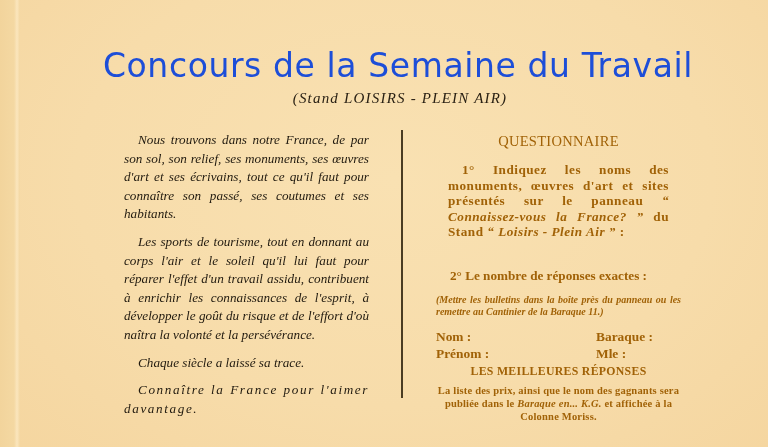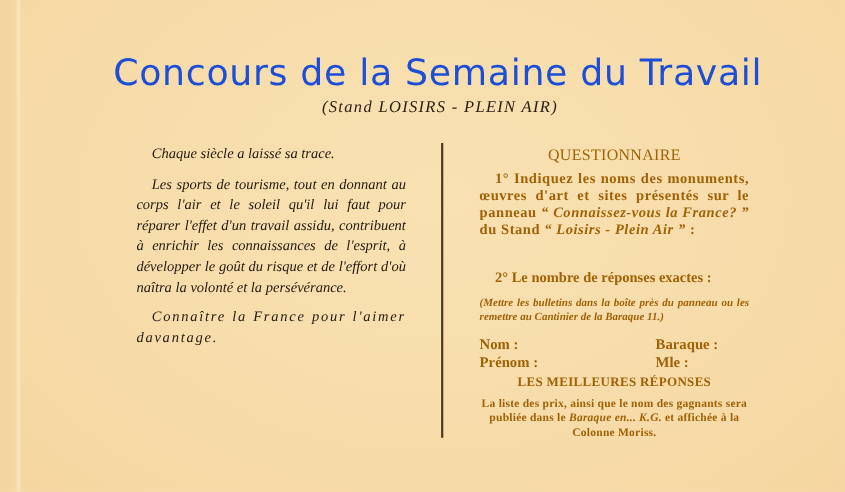--- a/index.html
+++ b/index.html
@@ -41,21 +41,21 @@
     .left-col p.indent { text-indent: 14px; }
     .left-col p.spaced { letter-spacing: 1.6px; }
     .right-col {
       position: absolute; left: 436px; top: 133px; width: 245px;
       font-family: "Liberation Serif", serif; color: #a16207;
     }
     .q-title {
       text-align: center; font-size: 14.5px; letter-spacing: 0.3px; margin: 0 0 4px 0;
     }
     .q1 {
-      font-size: 13.2px; line-height: 15.5px; font-weight: bold; margin: 0;
+      font-size: 13.2px; line-height: 15.5px; font-weight: bold; margin: 12px;
       letter-spacing: 0.5px; text-align: justify;
     }
     .q1 .lead { padding-left: 14px; }
     .q1 i { font-weight: bold; }
     .q2 {
       margin: 28px 0 0 0; font-size: 13.2px; font-weight: bold; padding-left: 14px;
     }
     .note {
       margin: 10px 0 0 0; font-style: italic; font-weight: bold; font-size: 10px;
       line-height: 12.5px; text-align: justify;
@@ -79,22 +79,23 @@
 
 <div class="edge-strip"></div>
 <div class="paper"></div>
 
 <h1 class="title">Concours de la Semaine du Travail</h1>
 <div class="subtitle">(Stand LOISIRS - PLEIN AIR)</div>
 
 <div class="divider"></div>
 
 <div class="left-col">
+  <p class="indent">Nous trouvons dans notre France, de par son sol, son relief, ses monuments, ses œuvres d'art et ses écrivains, tout ce qu'il faut pour connaître son passé, ses coutumes et ses habitants.</p>
+  <p class="indent">Les sports de tourisme, tout en donnant au corps l'air et le soleil qu'il lui faut pour réparer l'effet d'un travail assidu, contribuent à enrichir les connaissances de l'esprit, à développer le goût du risque et de l'effort d'où naîtra la volonté et la persévérance.</p>
   <p class="indent">Chaque siècle a laissé sa trace.</p>
-  <p class="indent">Les sports de tourisme, tout en donnant au corps l'air et le soleil qu'il lui faut pour réparer l'effet d'un travail assidu, contribuent à enrichir les connaissances de l'esprit, à développer le goût du risque et de l'effort d'où naîtra la volonté et la persévérance.</p>
   <p class="indent spaced">Connaître la France pour l'aimer davantage.</p>
 </div>
 
 <div class="right-col">
   <div class="q-title">QUESTIONNAIRE</div>
 
   <p class="q1">
     <span class="lead">1°</span>
     <span>Indiquez les noms des monuments, œuvres d'art et sites présentés sur le panneau</span>
     <i>“ Connaissez-vous la France? ”</i>

